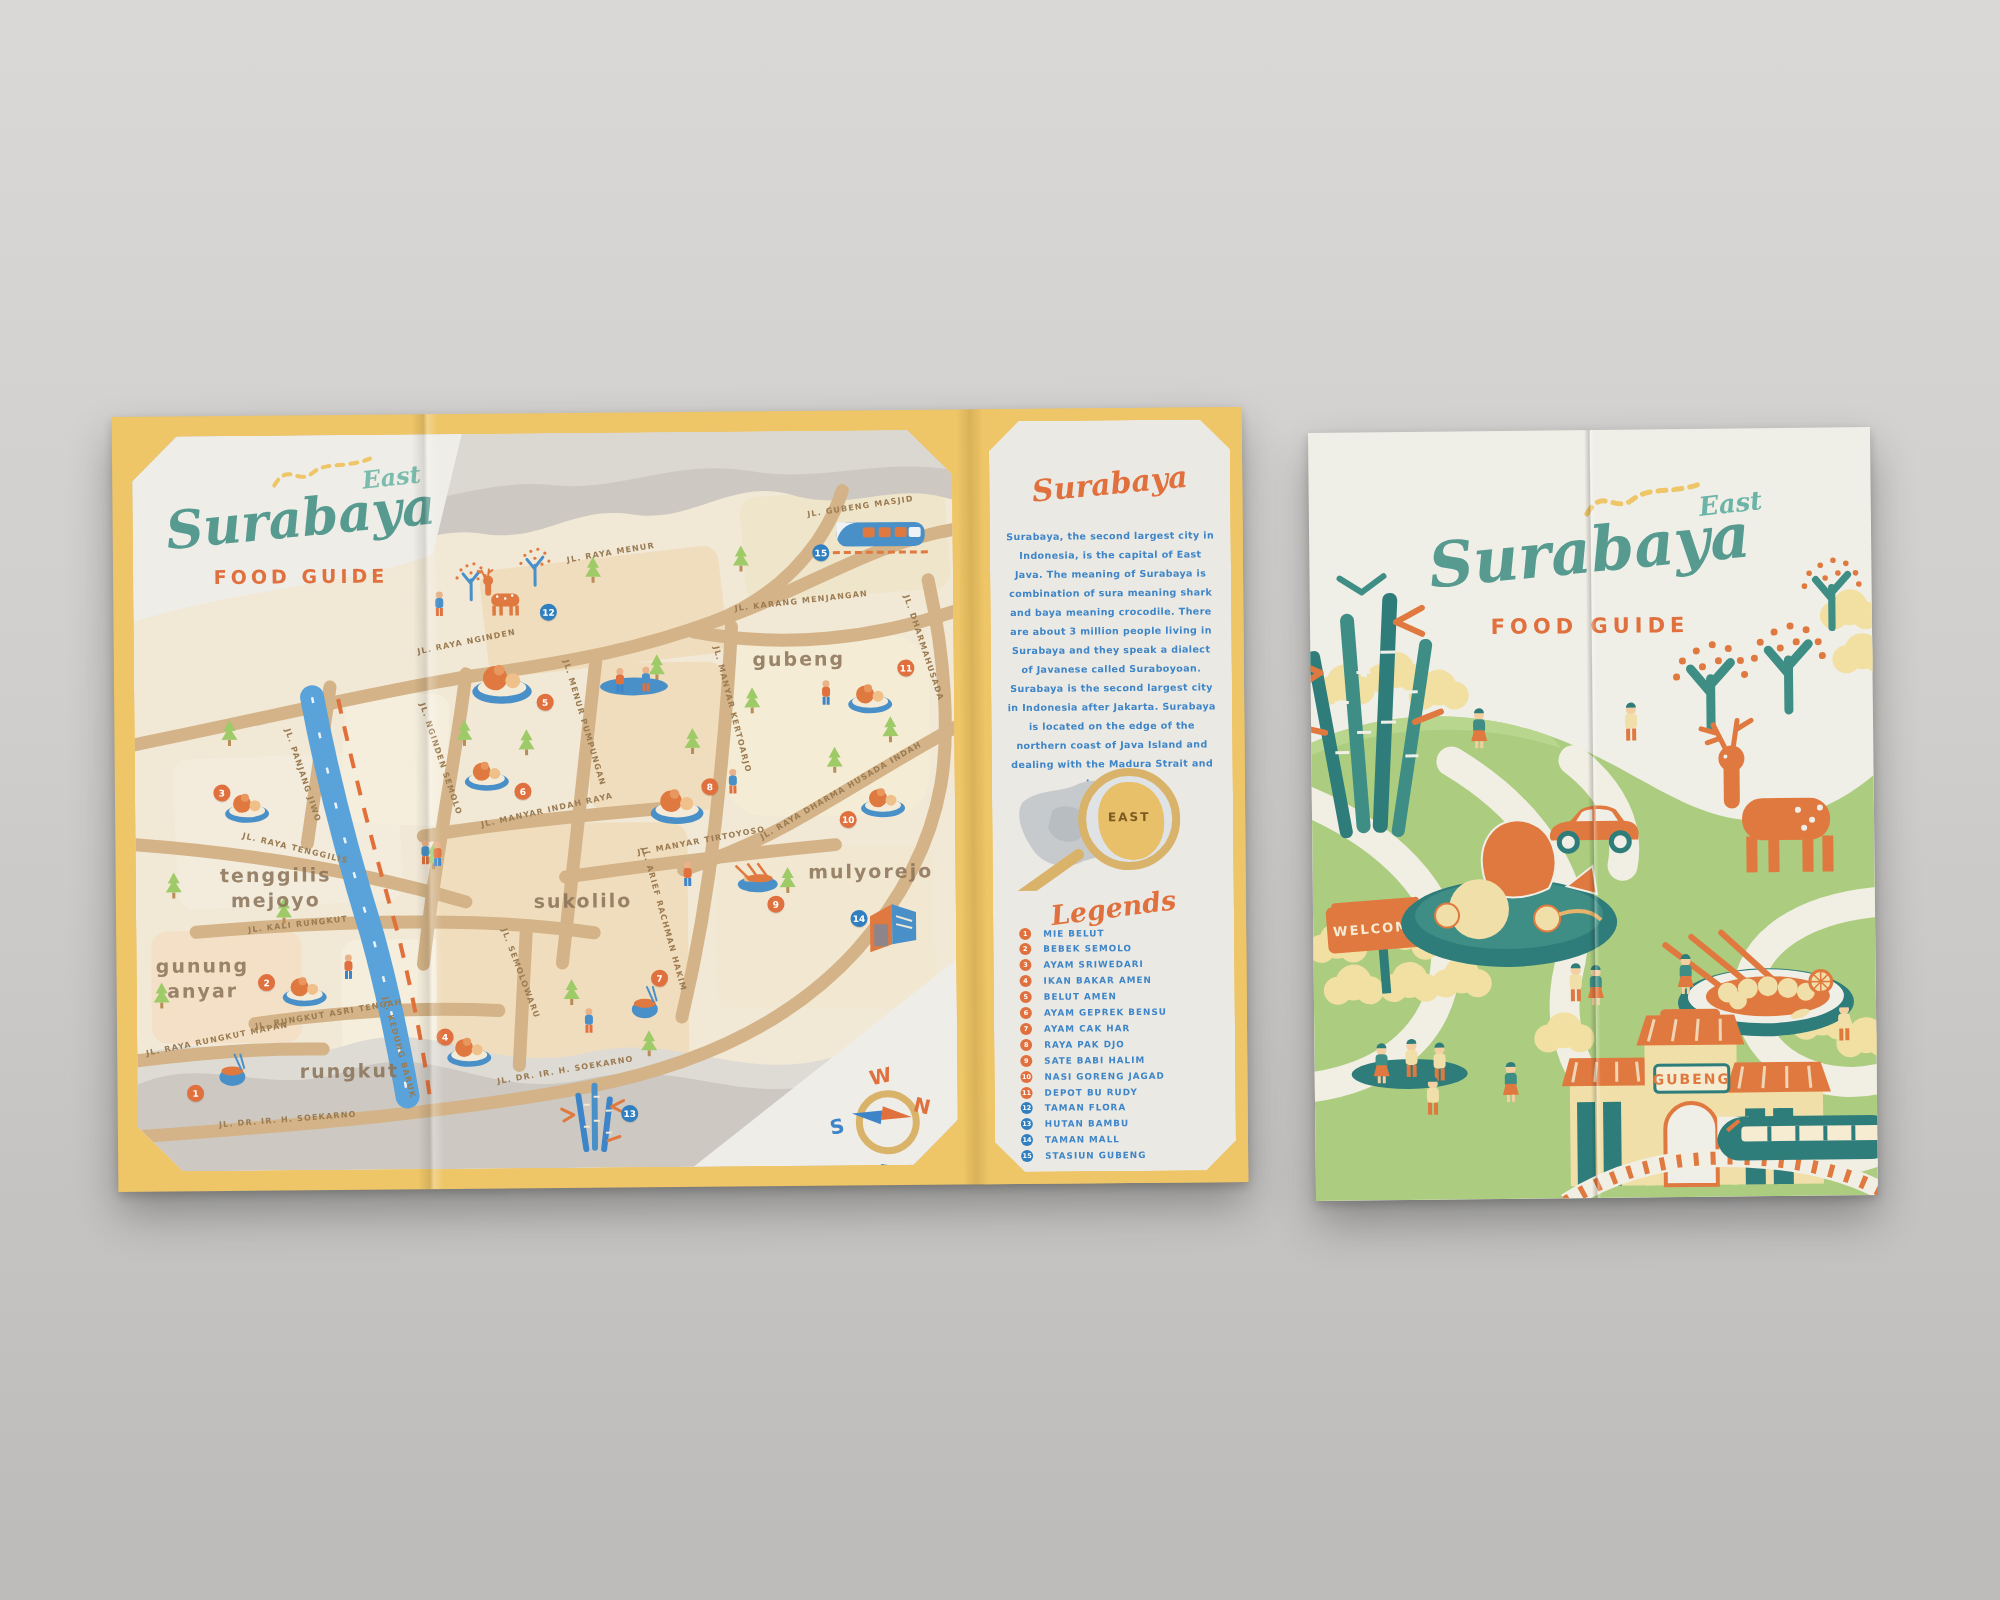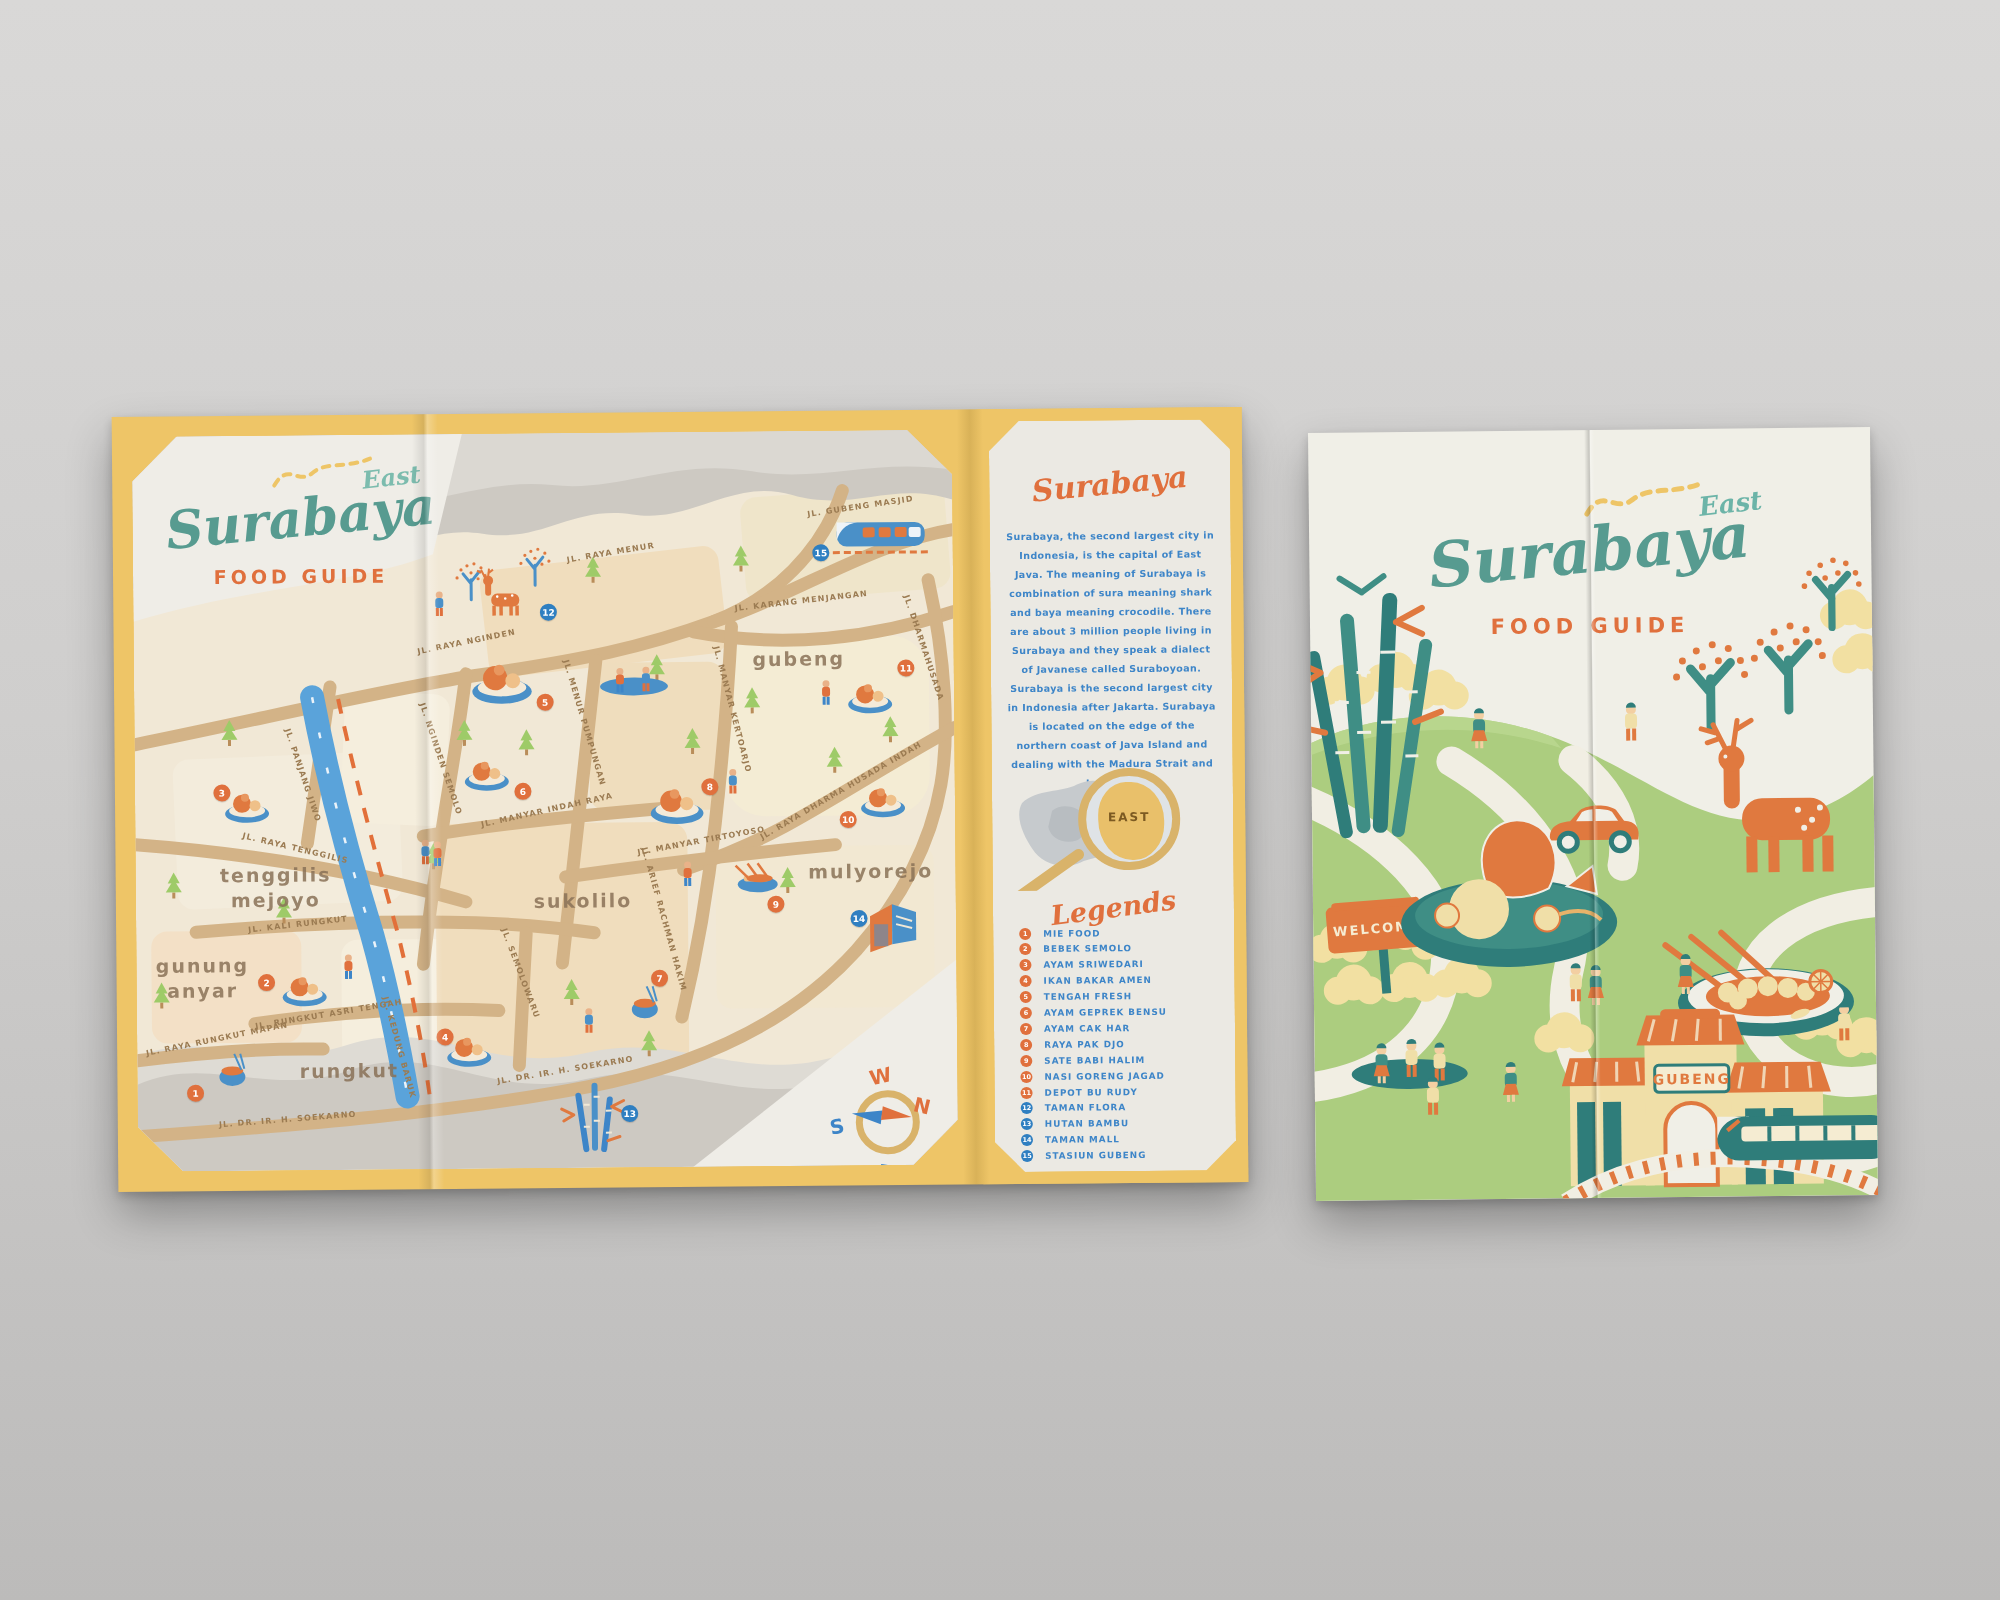--- a/index.html
+++ b/index.html
@@ -344,37 +344,37 @@
           <div class="magnifier">
             <div class="mag-gold"></div>
             <div class="mag-label">EAST</div>
           </div>
         </div>
 
         <div class="script legends-title">Legends</div>
         <div id="legend-list">
             <div class="legend-row" style="top: 505px;">
               <span class="legend-num" style="background: rgb(224, 112, 61);">1</span>
-              <span class="legend-label">MIE FOOD</span>
+              <span class="legend-label">MIE BELUT</span>
             </div>
             <div class="legend-row" style="top: 520.9px;">
               <span class="legend-num" style="background: rgb(224, 112, 61);">2</span>
               <span class="legend-label">BEBEK SEMOLO</span>
             </div>
             <div class="legend-row" style="top: 536.8px;">
               <span class="legend-num" style="background: rgb(224, 112, 61);">3</span>
               <span class="legend-label">AYAM SRIWEDARI</span>
             </div>
             <div class="legend-row" style="top: 552.7px;">
               <span class="legend-num" style="background: rgb(224, 112, 61);">4</span>
               <span class="legend-label">IKAN BAKAR AMEN</span>
             </div>
             <div class="legend-row" style="top: 568.6px;">
               <span class="legend-num" style="background: rgb(224, 112, 61);">5</span>
-              <span class="legend-label">TENGAH FRESH</span>
+              <span class="legend-label">BELUT AMEN</span>
             </div>
             <div class="legend-row" style="top: 584.5px;">
               <span class="legend-num" style="background: rgb(224, 112, 61);">6</span>
               <span class="legend-label">AYAM GEPREK BENSU</span>
             </div>
             <div class="legend-row" style="top: 600.4px;">
               <span class="legend-num" style="background: rgb(224, 112, 61);">7</span>
               <span class="legend-label">AYAM CAK HAR</span>
             </div>
             <div class="legend-row" style="top: 616.3px;">

